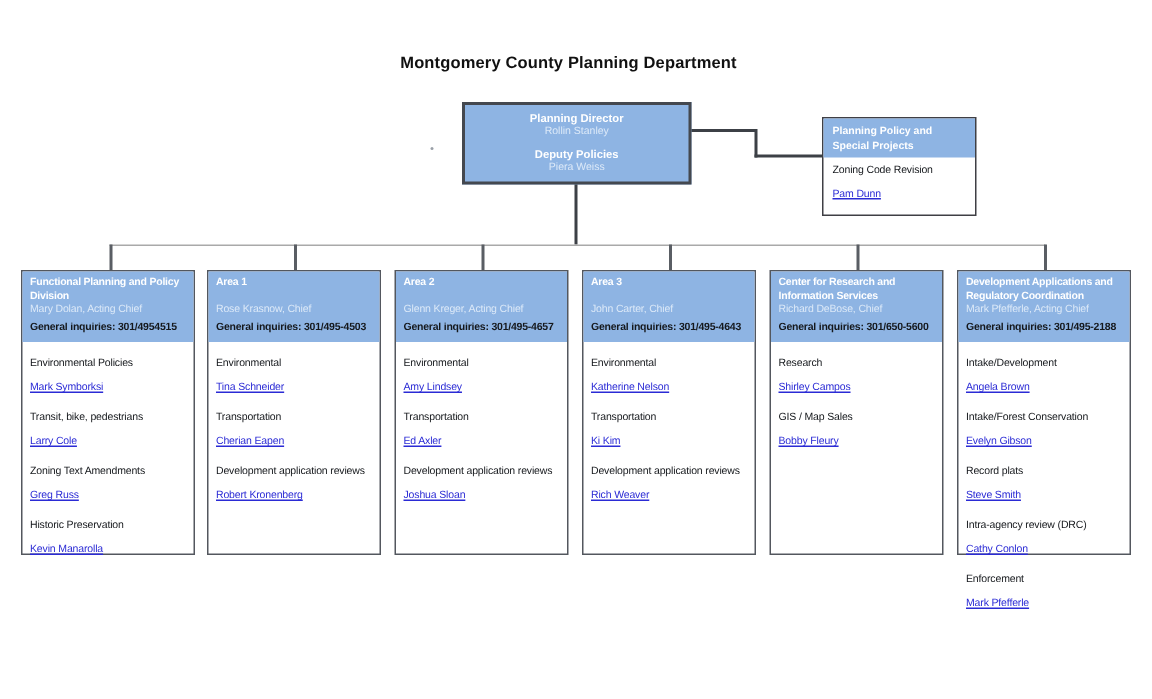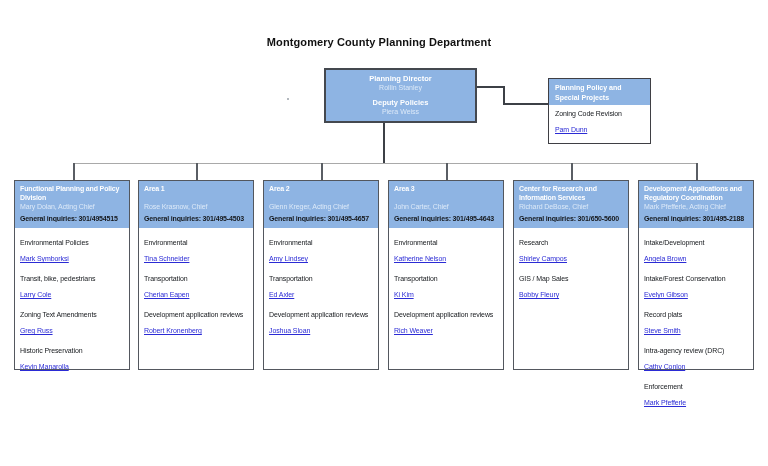--- a/index.html
+++ b/index.html
@@ -14,21 +14,21 @@
   }
   
   .line { position:absolute; }
   .line.dark { background:#3c4046; }
   .line.rail { background:#a9a9a9; }
   .line.stub { background:#5a5e64; }
   .stray-dot { position:absolute; left:287px; top:98px; width:2px; height:2px; background:#9aa0a8; border-radius:50%; }
 
   
   .director-box {
-    position:absolute; left:324px; top:68px; width:153px; height:55px;
+    position:absolute; left:308px; top:68px; width:153px; height:55px;
     background:var(--header-blue); border:2px solid #44484f;
     text-align:center; color:#fff; padding-top:4px;
   }
   .director-role { font-size:7.5px; font-weight:bold; line-height:9px; }
   .director-name { font-size:7px; color:var(--chief-text); line-height:9px; margin-bottom:6px; }
 
   
   .policy-box {
     position:absolute; left:548px; top:78px; width:103px;
     border:1.5px solid #3f3f44; background:#fff;

